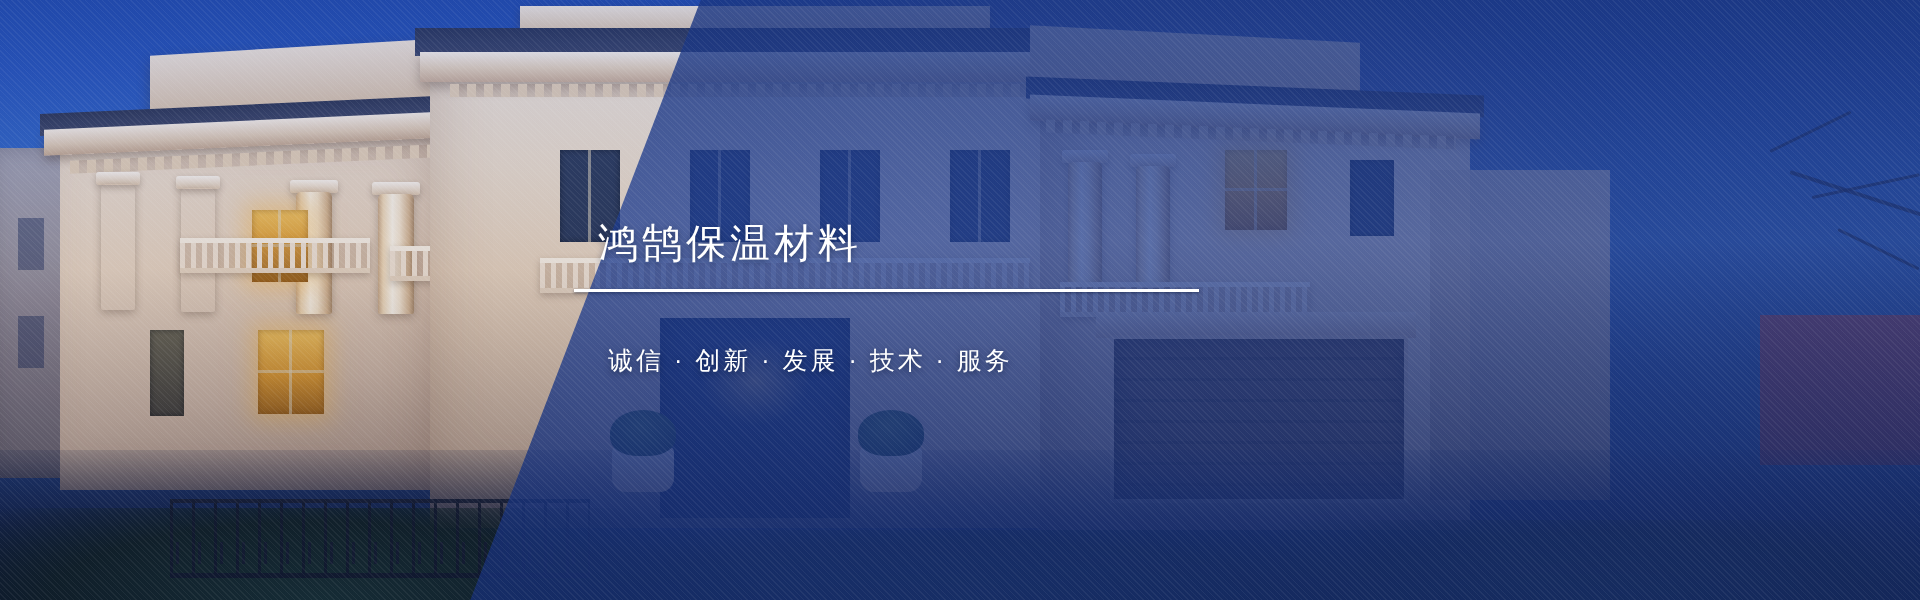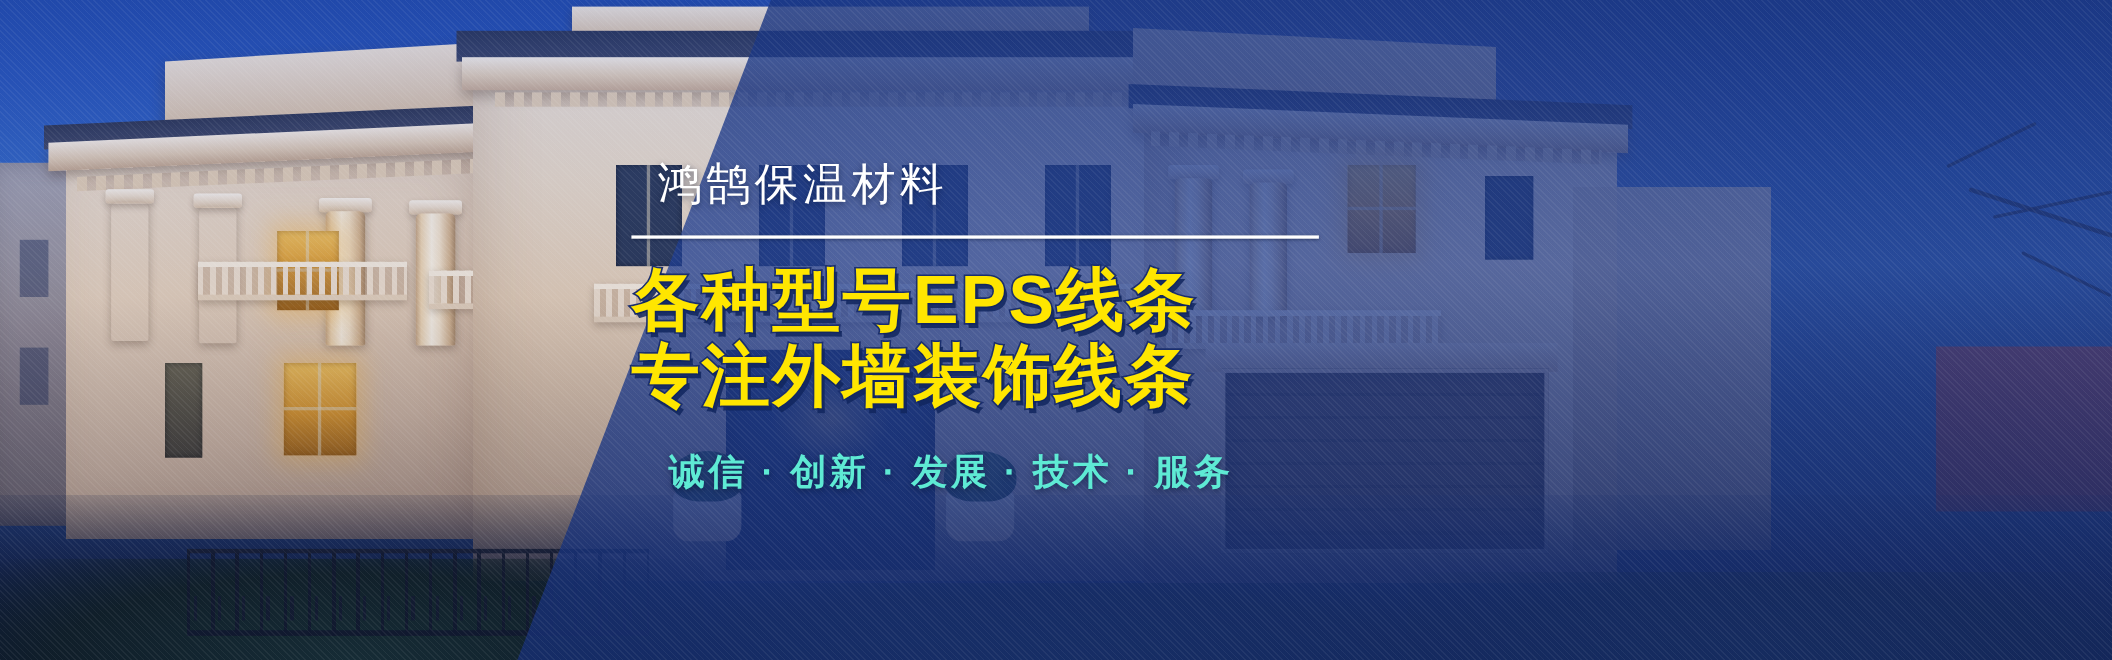--- a/index.html
+++ b/index.html
@@ -284,24 +284,24 @@
     font-weight:700;
     letter-spacing:2px;
     -webkit-text-stroke:3px #1b2f6e;
     paint-order:stroke fill;
     text-shadow:3px 4px 0 rgba(17,38,94,.85);
     white-space:nowrap;
   }
   .headline .l2{display:block;}
   .tagline{
     margin:30px 0 0 34px;
-    color:#5eead4;
-    font-size:33px;
+    color:#ffffff;
+    font-size:25px;
     letter-spacing:3px;
-    font-weight:700;
+    font-weight:400;
     text-shadow:0 2px 6px rgba(6,18,50,.6);
     white-space:nowrap;
   }
 </style>
 </head>
 <body>
 
 <div class="stage">
 
   <div class="photo">
@@ -418,21 +418,17 @@
   </div>
 
   <div class="hatch"></div>
 
   <div class="content">
 
     <div class="brand">鸿鹄保温材料</div>
 
     <div class="rule"></div>
 
-    <h1 class="headline">
-      <span>各种型号EPS线条</span>
-      <span class="l2">专注外墙装饰线条</span>
-    </h1>
 
     <div class="tagline">诚信 · 创新 · 发展 · 技术 · 服务</div>
   </div>
 
 </div>
 
 </body></html>

